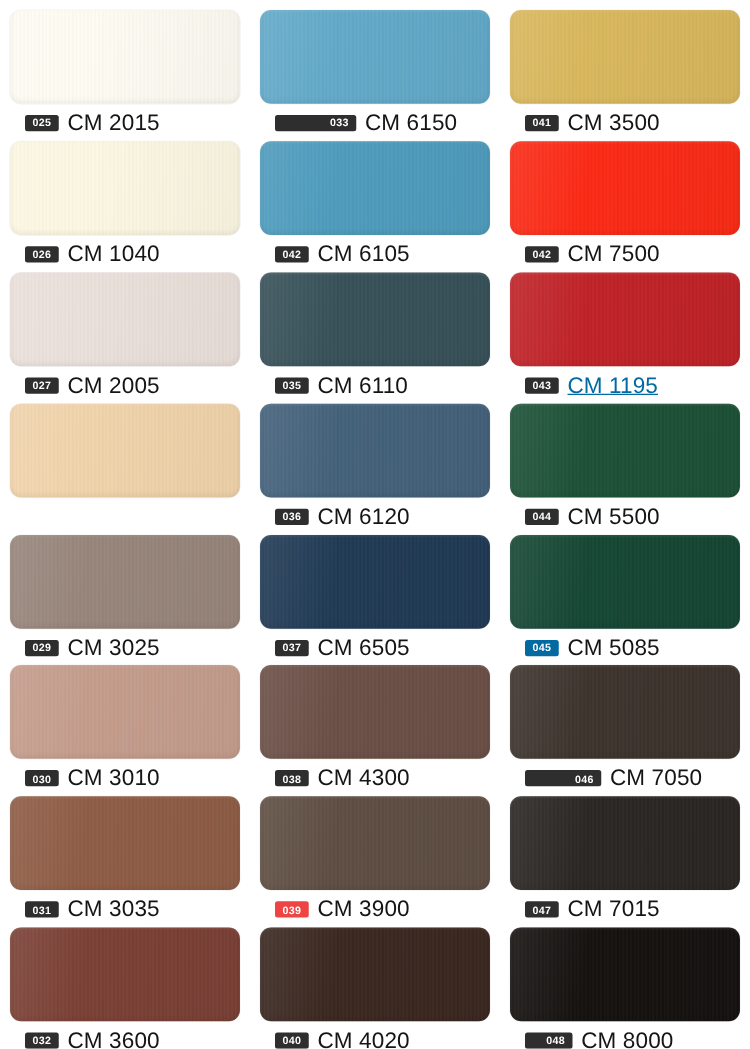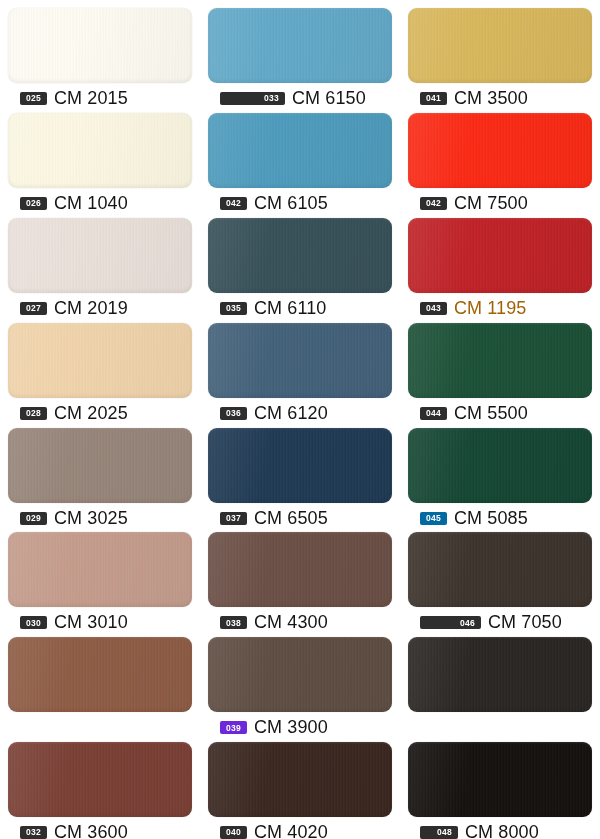--- a/index.html
+++ b/index.html
@@ -128,43 +128,39 @@
       <div class="chip" style="background: rgb(250, 42, 21);"></div>
       <div class="caption">
         <span class="badge" style="background: rgb(46, 46, 46); color: rgb(255, 255, 255);">042</span>
         <span class="name" style="color: rgb(21, 21, 21);">CM 7500</span>
       </div>
     </div>
     <div class="cell">
       <div class="chip" style="background: rgb(234, 224, 218);"></div>
       <div class="caption">
         <span class="badge" style="background: rgb(46, 46, 46); color: rgb(255, 255, 255);">027</span>
-        <span class="name" style="color: rgb(21, 21, 21);">CM 2019</span>
+        <span class="name" style="color: rgb(21, 21, 21);">CM 2005</span>
       </div>
     </div>
     <div class="cell">
       <div class="chip" style="background: rgb(55, 80, 88);"></div>
       <div class="caption">
         <span class="badge" style="background: rgb(46, 46, 46); color: rgb(255, 255, 255);">035</span>
         <span class="name" style="color: rgb(21, 21, 21);">CM 6110</span>
       </div>
     </div>
     <div class="cell">
       <div class="chip" style="background: rgb(191, 34, 39);"></div>
       <div class="caption">
         <span class="badge" style="background: rgb(46, 46, 46); color: rgb(255, 255, 255);">043</span>
-        <span class="name" style="color: #a16207;">CM 1195</span>
+        <span class="name" style="color: #0369a1; text-decoration: underline;">CM 1195</span>
       </div>
     </div>
     <div class="cell">
       <div class="chip" style="background: rgb(240, 211, 171);"></div>
-      <div class="caption">
-        <span class="badge" style="background: rgb(46, 46, 46); color: rgb(255, 255, 255);">028</span>
-        <span class="name" style="color: rgb(21, 21, 21);">CM 2025</span>
-      </div>
     </div>
     <div class="cell">
       <div class="chip" style="background: rgb(67, 97, 122);"></div>
       <div class="caption">
         <span class="badge" style="background: rgb(46, 46, 46); color: rgb(255, 255, 255);">036</span>
         <span class="name" style="color: rgb(21, 21, 21);">CM 6120</span>
       </div>
     </div>
     <div class="cell">
       <div class="chip" style="background: rgb(28, 80, 55);"></div>
@@ -210,30 +206,38 @@
     </div>
     <div class="cell">
       <div class="chip" style="background: rgb(60, 51, 44);"></div>
       <div class="caption">
         <span class="badge" style="background: rgb(46, 46, 46); color: rgb(255, 255, 255); padding-left: 36px;">046</span>
         <span class="name" style="color: rgb(21, 21, 21);">CM 7050</span>
       </div>
     </div>
     <div class="cell">
       <div class="chip" style="background: rgb(142, 92, 69);"></div>
+      <div class="caption">
+        <span class="badge" style="background: rgb(46, 46, 46); color: rgb(255, 255, 255);">031</span>
+        <span class="name" style="color: rgb(21, 21, 21);">CM 3035</span>
+      </div>
     </div>
     <div class="cell">
       <div class="chip" style="background: rgb(94, 77, 66);"></div>
       <div class="caption">
-        <span class="badge" style="background: #6d28d9; color: rgb(255, 255, 255);">039</span>
+        <span class="badge" style="background: #ef4444; color: rgb(255, 255, 255);">039</span>
         <span class="name" style="color: rgb(21, 21, 21);">CM 3900</span>
       </div>
     </div>
     <div class="cell">
       <div class="chip" style="background: rgb(42, 38, 35);"></div>
+      <div class="caption">
+        <span class="badge" style="background: rgb(46, 46, 46); color: rgb(255, 255, 255);">047</span>
+        <span class="name" style="color: rgb(21, 21, 21);">CM 7015</span>
+      </div>
     </div>
     <div class="cell">
       <div class="chip" style="background: rgb(122, 64, 53);"></div>
       <div class="caption">
         <span class="badge" style="background: rgb(46, 46, 46); color: rgb(255, 255, 255);">032</span>
         <span class="name" style="color: rgb(21, 21, 21);">CM 3600</span>
       </div>
     </div>
     <div class="cell">
       <div class="chip" style="background: rgb(58, 39, 32);"></div>

